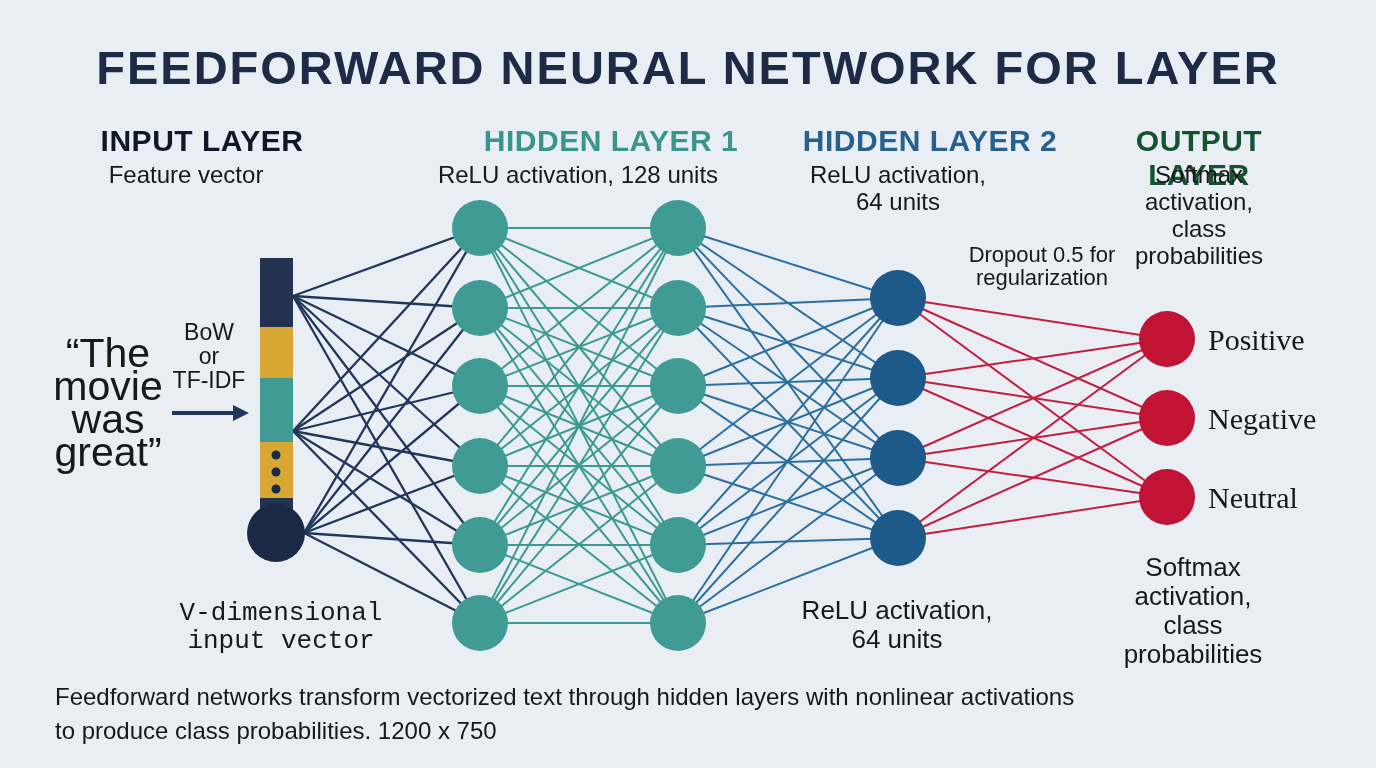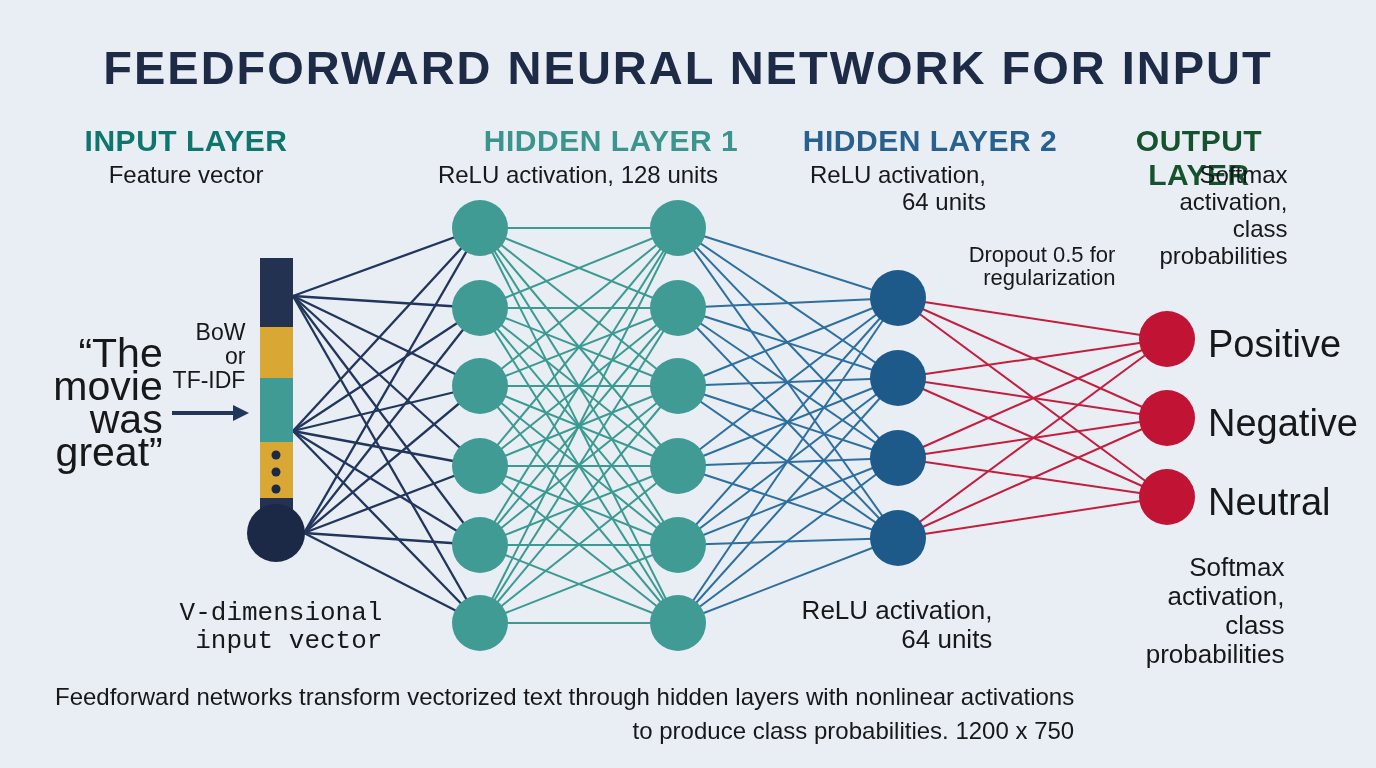--- a/index.html
+++ b/index.html
@@ -4,36 +4,36 @@
 <style>
   html,body{margin:0;padding:0;}
   body{
     width:1376px;height:768px;overflow:hidden;position:relative;
     background:#e9edf4;
     font-family:"Liberation Sans","DejaVu Sans",sans-serif;
     color:#17181a;
   }
   .abs{position:absolute;}
   .ctr{transform:translateX(-50%);text-align:center;}
-  .ml{white-space:pre-line;text-align:right;}
+  .ml{white-space:pre-line;}
   #title{
     top:40px;left:0;right:0;text-align:center;
     font-size:47px;font-weight:bold;letter-spacing:2px;color:#1d2b47;
   }
   .hdr{font-size:30px;font-weight:bold;letter-spacing:.5px;top:124px;}
   .hdr-sub{font-size:24px;line-height:27px;top:161px;color:#17181a;font-weight:normal;}
-  .c-input{color:#0f766e;} .c-h1{color:#3b958d;margin-left:33px;} .c-h2{color:#28618e;margin-left:32px;} .c-out{color:#14532d;}
+  .c-input{color:#0f172a;margin-left:16px;} .c-h1{color:#3b958d;margin-left:33px;} .c-h2{color:#28618e;margin-left:32px;} .c-out{color:#14532d;}
   #net-svg{position:absolute;top:0;left:0;}
   #quote{top:337px;left:108px;font-size:41px;line-height:33px;}
   #bow{top:320px;left:209px;font-size:23px;line-height:24px;}
   #vec-label{top:599px;left:281px;font-size:26px;line-height:28px;font-family:Liberation Mono, monospace;}
   #dropout{top:243px;left:1042px;font-size:22px;line-height:23px;}
   #h2-note{top:596px;left:897px;font-size:26px;line-height:29px;}
   #softmax-note{top:553px;left:1193px;font-size:26px;line-height:29px;}
-  .class-label{left:1208px;font-size:38px;}
+  .class-label{left:1208px;font-size:30px;font-family:Liberation Serif, serif;}
   #caption{top:680px;left:55px;font-size:24px;line-height:34px;}
 </style>
 </head>
 <body>
 
 <svg id="net-svg" width="1376" height="768">
     <line x1="293" y1="296" x2="480" y2="228" stroke="#22365c" stroke-width="2.3"></line>
     <line x1="293" y1="296" x2="480" y2="308" stroke="#22365c" stroke-width="2.3"></line>
     <line x1="293" y1="296" x2="480" y2="386" stroke="#22365c" stroke-width="2.3"></line>
     <line x1="293" y1="296" x2="480" y2="466" stroke="#22365c" stroke-width="2.3"></line>
@@ -148,21 +148,21 @@
     <circle cx="898" cy="378" r="28" fill="#1d5a89"></circle>
     <circle cx="898" cy="458" r="28" fill="#1d5a89"></circle>
     <circle cx="898" cy="538" r="28" fill="#1d5a89"></circle>
     <circle cx="1167" cy="339" r="28" fill="#c11334"></circle>
     <circle cx="1167" cy="418" r="28" fill="#c11334"></circle>
     <circle cx="1167" cy="497" r="28" fill="#c11334"></circle>
     <line x1="172" y1="413" x2="233" y2="413" stroke="#22365c" stroke-width="4"></line>
     <polygon points="233,405 233,421 249,413" fill="#22365c"></polygon>
   </svg>
 
-<div id="title" class="abs">FEEDFORWARD NEURAL NETWORK FOR INPUT</div>
+<div id="title" class="abs">FEEDFORWARD NEURAL NETWORK FOR LAYER</div>
 
 <div class="abs hdr ctr c-input" style="left:186px">INPUT LAYER</div>
 <div class="abs hdr-sub ctr ml" style="left:186px">Feature vector</div>
 
 <div class="abs hdr ctr c-h1" style="left:578px">HIDDEN LAYER 1</div>
 <div class="abs hdr-sub ctr ml" style="left:578px">ReLU activation, 128 units</div>
 
 <div class="abs hdr ctr c-h2" style="left:898px">HIDDEN LAYER 2</div>
 <div class="abs hdr-sub ctr ml" style="left:898px">ReLU activation,
 64 units</div>

